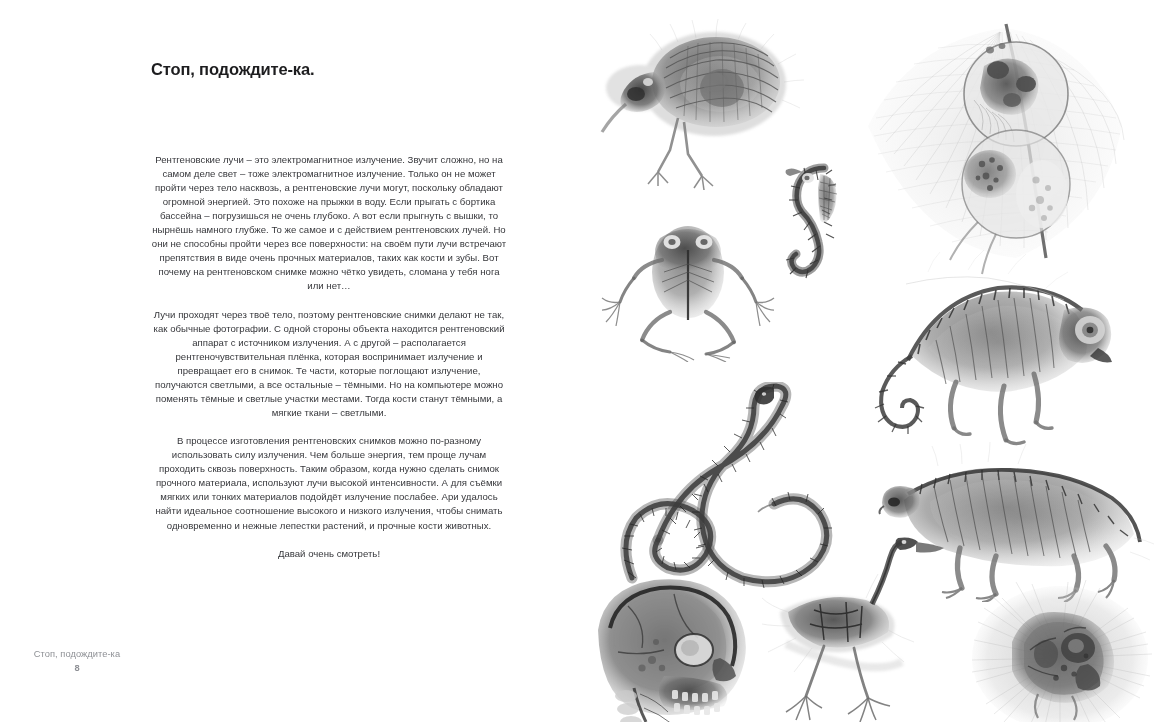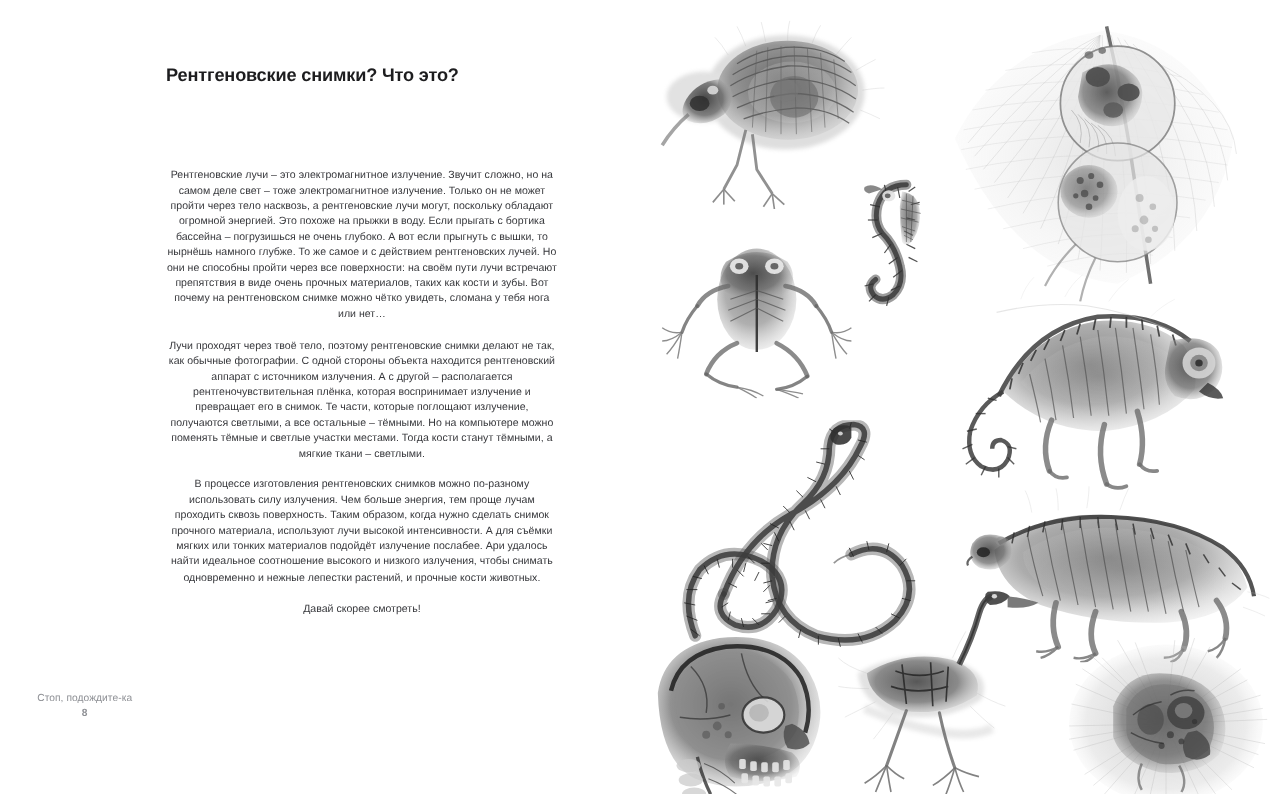--- a/index.html
+++ b/index.html
@@ -56,21 +56,21 @@
     margin: 0 0 14.2px 0;
     text-align: center;
   }
   .para:last-child { margin-bottom: 0; }
   .para.closing { margin-top: 1px; }
 
   
   #footer {
     position: absolute;
     left: 18px;
-    top: 628px;
+    top: 648px;
     width: 118px;
     text-align: center;
   }
   #footer-title {
     font-size: 9.3px;
     line-height: 12px;
     color: #8e9095;
     letter-spacing: 0.05px;
   }
   #footer-page {
@@ -95,28 +95,28 @@
   .xray svg { display: block; width: 100%; height: 100%; }
 </style>
 </head>
 <body>
 
 <div id="page">
 
   <div id="left-page">
 
     <div id="headline">
-      <span class="hl-line">Рентгеновские снимки? Что это?</span>
+      <span class="hl-line">Стоп, подождите-ка.</span>
     </div>
 
     <div id="body-column">
       <p class="para">Рентгеновские лучи – это электромагнитное излучение. Звучит сложно, но на самом деле свет – тоже электромагнитное излучение. Только он не может пройти через тело насквозь, а рентгеновские лучи могут, поскольку обладают огромной энергией. Это похоже на прыжки в воду. Если прыгать с бортика бассейна – погрузишься не очень глубоко. А вот если прыгнуть с вышки, то нырнёшь намного глубже. То же самое и с действием рентгеновских лучей. Но они не способны пройти через все поверхности: на своём пути лучи встречают препятствия в виде очень прочных материалов, таких как кости и зубы. Вот почему на рентгеновском снимке можно чётко увидеть, сломана у тебя нога или нет…</p>
       <p class="para">Лучи проходят через твоё тело, поэтому рентгеновские снимки делают не так, как обычные фотографии. С одной стороны объекта находится рентгеновский аппарат с источником излучения. А с другой – располагается рентгеночувствительная плёнка, которая воспринимает излучение и превращает его в снимок. Те части, которые поглощают излучение, получаются светлыми, а все остальные – тёмными. Но на компьютере можно поменять тёмные и светлые участки местами. Тогда кости станут тёмными, а мягкие ткани – светлыми.</p>
       <p class="para">В процессе изготовления рентгеновских снимков можно по-разному использовать силу излучения. Чем больше энергия, тем проще лучам проходить сквозь поверхность. Таким образом, когда нужно сделать снимок прочного материала, используют лучи высокой интенсивности. А для съёмки мягких или тонких материалов подойдёт излучение послабее. Ари удалось найти идеальное соотношение высокого и низкого излучения, чтобы снимать одновременно и нежные лепестки растений, и прочные кости животных.</p>
-      <p class="para closing">Давай скорее смотреть!</p>
+      <p class="para closing">Давай очень смотреть!</p>
     </div>
 
     <div id="footer">
       <div id="footer-title">Стоп, подождите-ка</div>
       <div id="footer-page">8</div>
     </div>
 
   </div>
 
   <div id="right-page">

